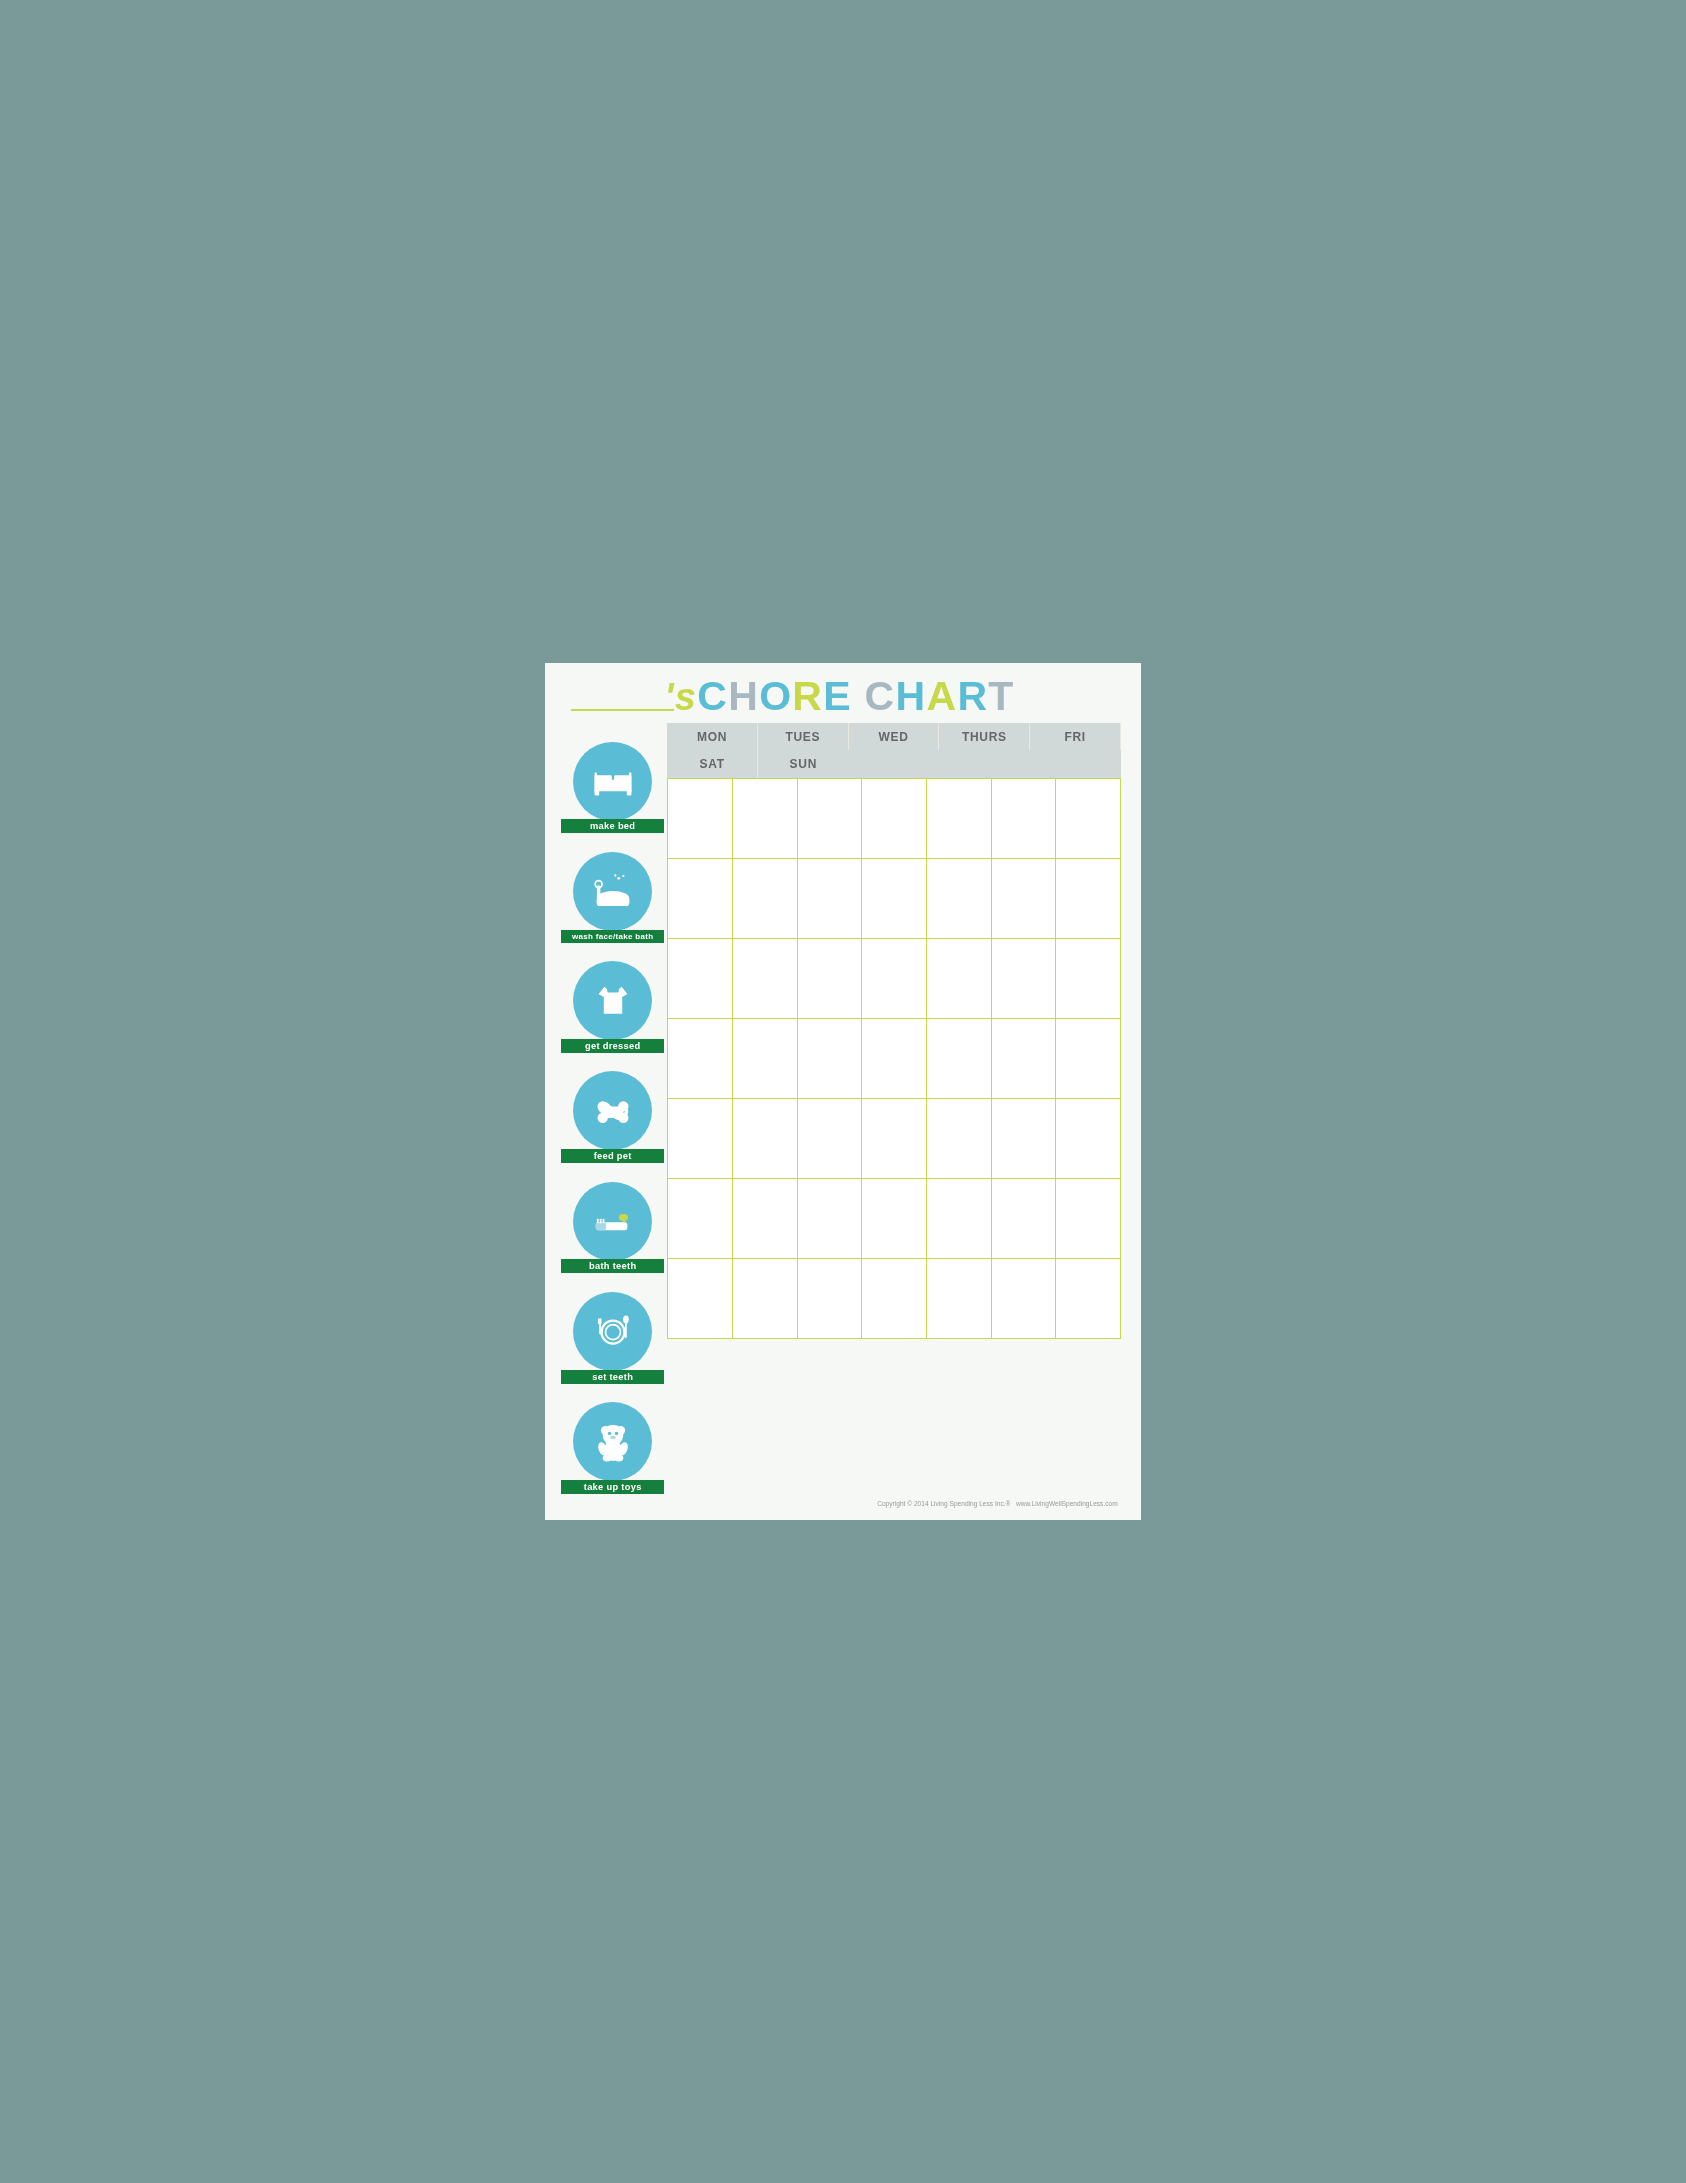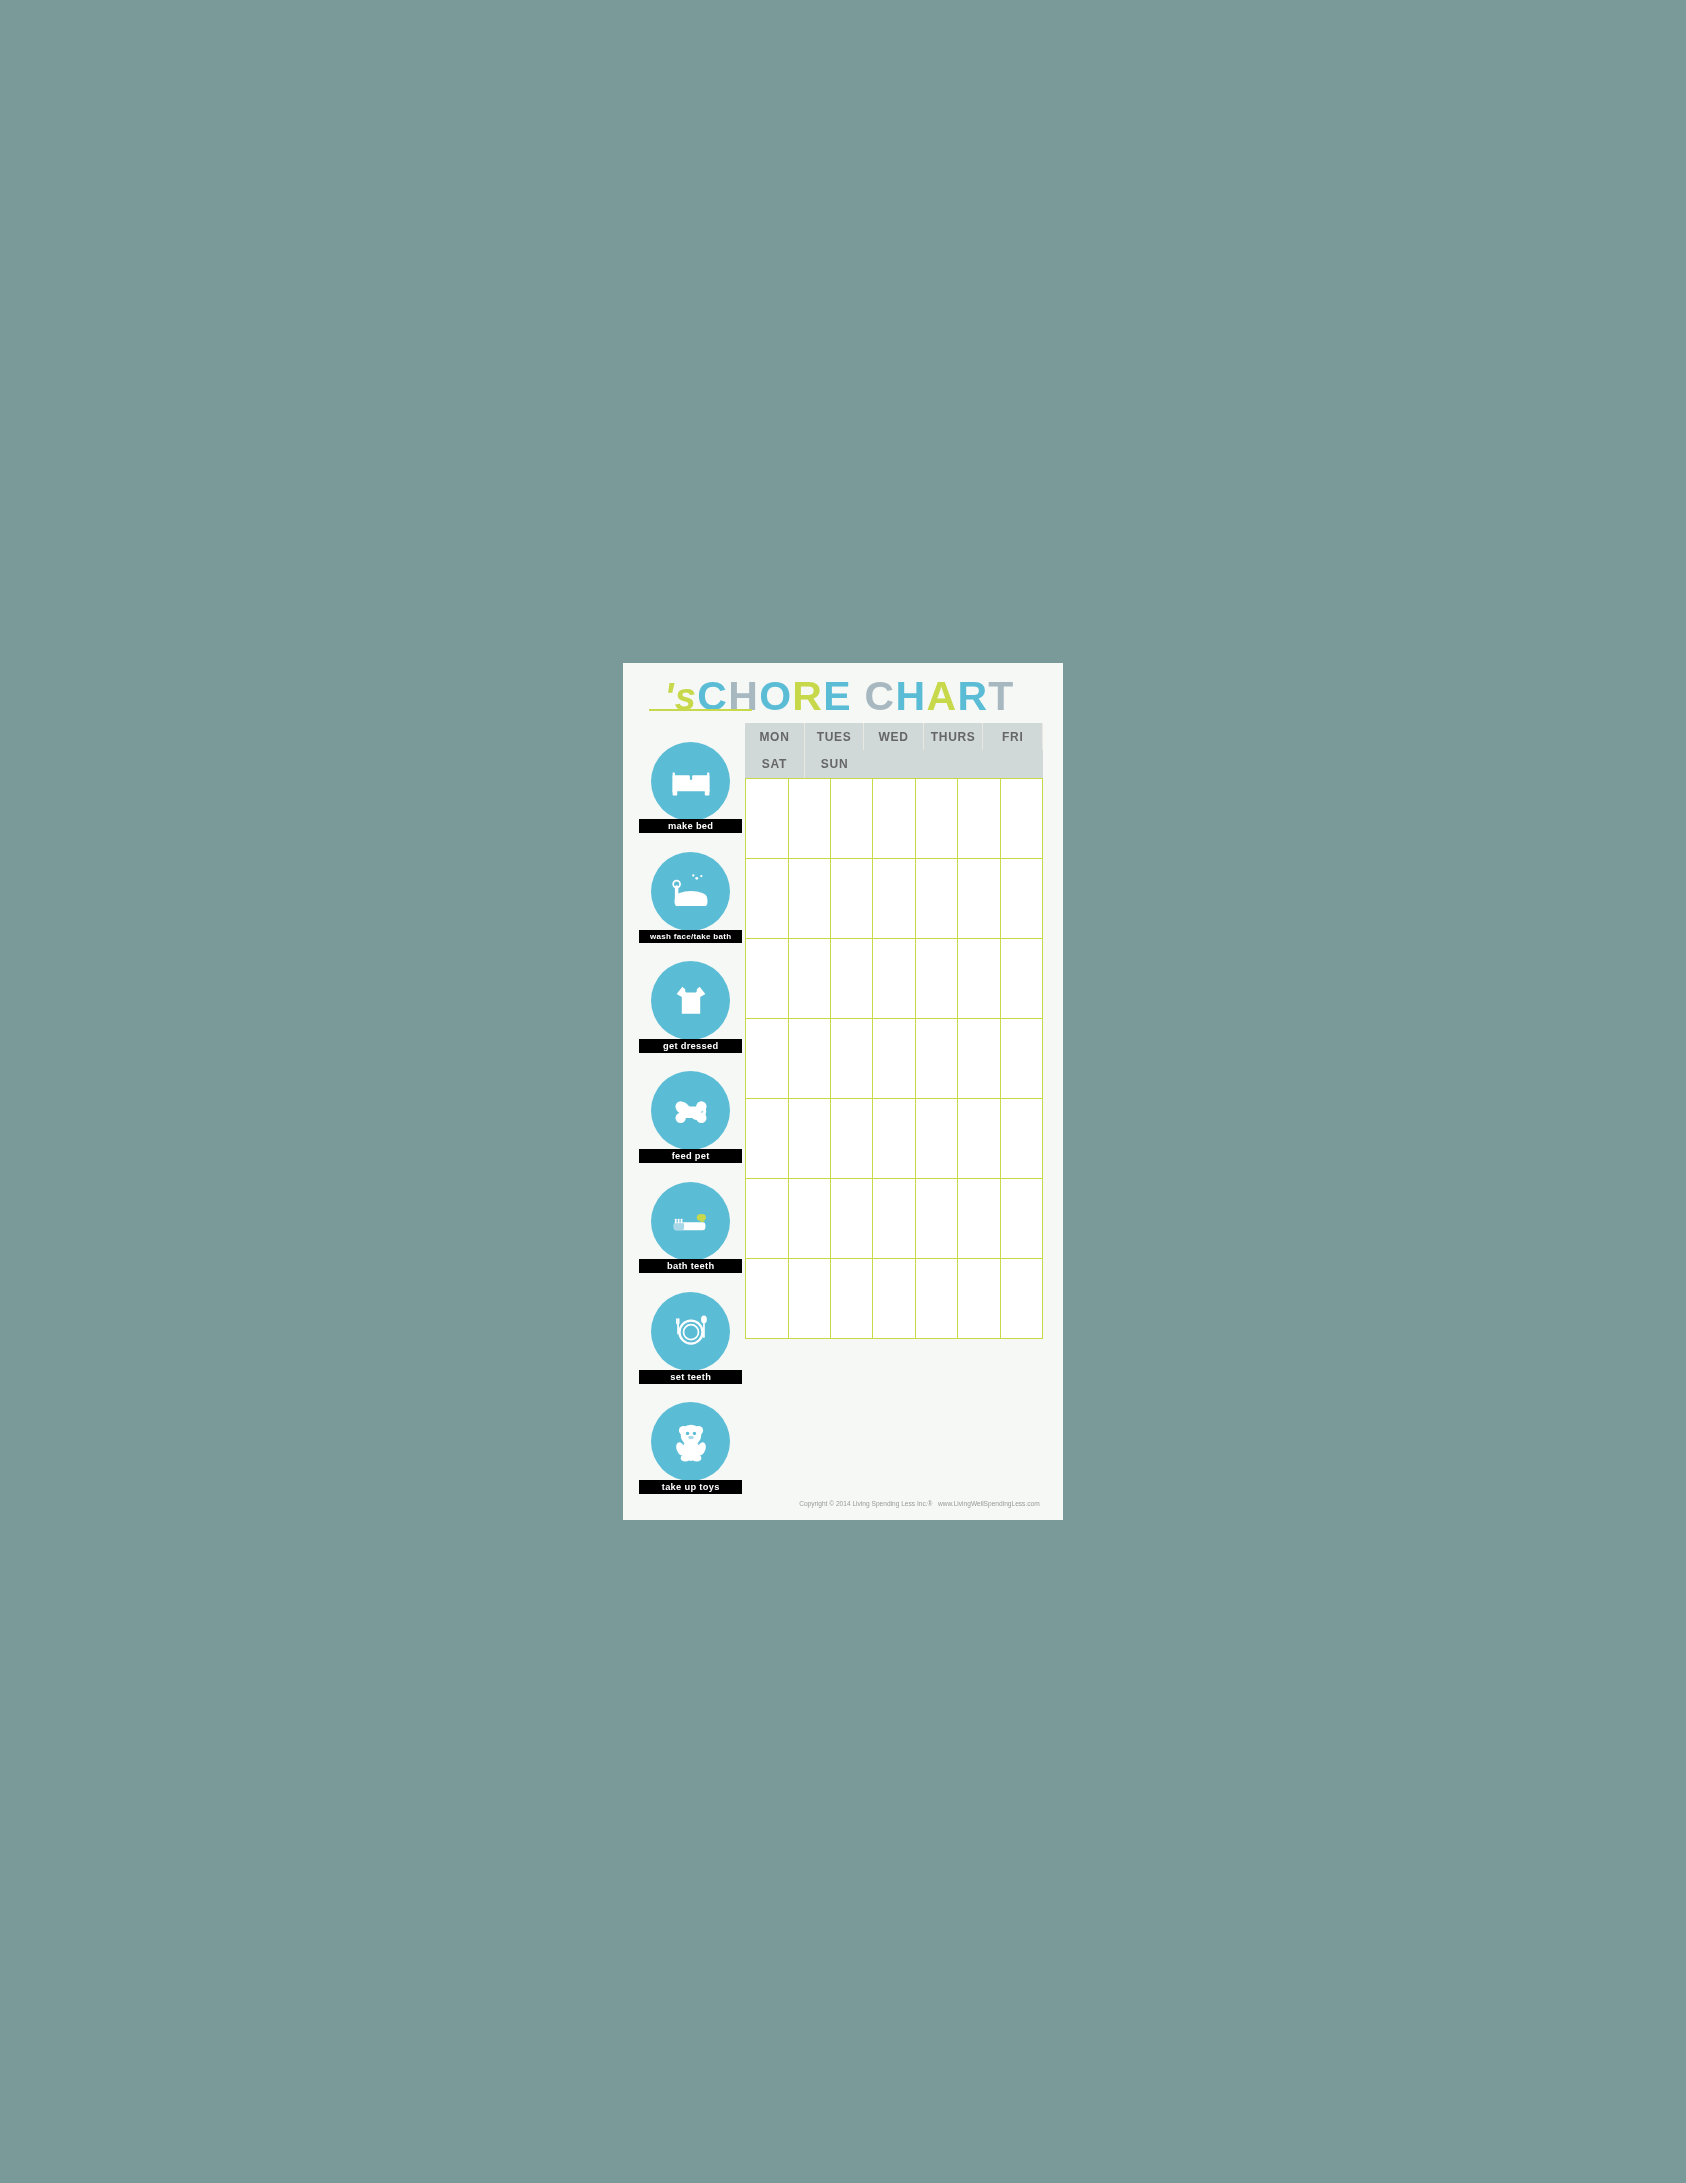--- a/index.html
+++ b/index.html
@@ -6,21 +6,21 @@
     body {
       background: #7a9a9a;
       display: flex;
       justify-content: center;
       align-items: center;
       min-height: 100vh;
       font-family: Arial, sans-serif;
     }
     .page {
       background: #f5f8f5;
-      width: 440px;
+      width: 596px;
       min-height: 668px;
       padding: 13.2px 20px 13.2px 13.2px;
       position: relative;
     }
     
     .header {
       text-align: center;
       margin-bottom: 6.6px;
       position: relative;
     }
@@ -74,21 +74,21 @@
       align-items: center;
       justify-content: center;
       margin-bottom: -1.3px;
     }
     .chore-circle svg {
       width: 46px;
       height: 46px;
       fill: white;
     }
     .chore-label {
-      background: #000000;
+      background: #15803d;
       color: white;
       font-size: 9.3px;
       font-weight: bold;
       padding: 2px 6.6px;
       text-align: center;
       width: 103px;
       letter-spacing: 0.3px;
     }
     .chore-spacer {
       height: 18.5px;

